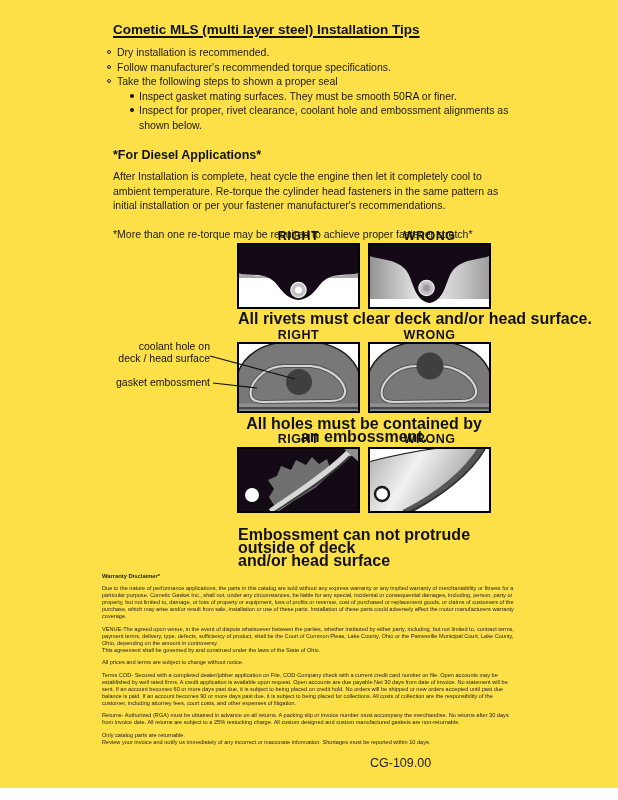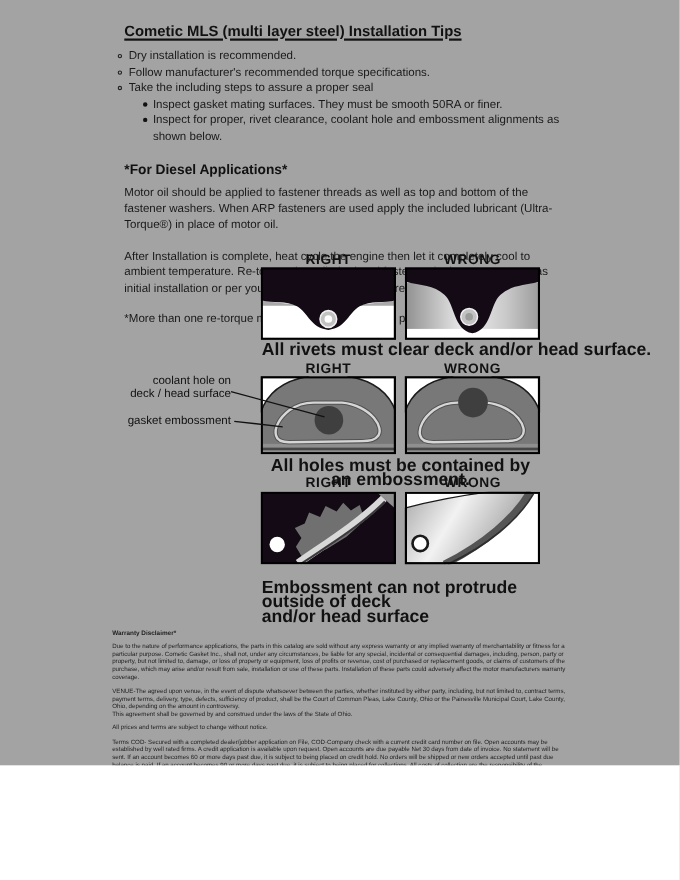--- a/index.html
+++ b/index.html
@@ -1,18 +1,18 @@
 <!DOCTYPE html>
 <html><head>
 <meta charset="utf-8">
 <style>
   * { margin:0; padding:0; box-sizing:border-box; }
   html,body { background:#ffffff; }
   .page {
-    position:relative; width:618px; height:696px; background:#a3a3a3;
+    position:relative; width:618px; height:788px; background:#fde047;
     font-family:"Liberation Sans", sans-serif; color:#1a1a1a; overflow:hidden;
   }
   
   .top { position:absolute; left:100px; top:20px; width:440px; }
   .title {
     display:inline-block; margin:0 0 8px 13px; font-size:13.5px; font-weight:bold; color:#111;
     text-decoration:underline; text-decoration-thickness:1.5px; text-underline-offset:2px;
   }
   .bullets { margin-left:7px; }
   .brow { display:flex; align-items:flex-start; line-height:14.5px; font-size:10.5px; }
@@ -47,34 +47,33 @@
       <div class="brow">
         <span class="m1"></span>
         <span>Dry installation is recommended.</span>
       </div>
       <div class="brow">
         <span class="m1"></span>
         <span>Follow manufacturer's recommended torque specifications.</span>
       </div>
       <div class="brow">
         <span class="m1"></span>
-        <span>Take the including steps to assure a proper seal</span>
+        <span>Take the following steps to shown a proper seal</span>
       </div>
       <div class="brow sub">
         <span class="m2"></span>
         <span>Inspect gasket mating surfaces.  They must be smooth 50RA or finer.</span>
       </div>
       <div class="brow sub">
         <span class="m2"></span>
         <span>Inspect for proper, rivet clearance, coolant hole and embossment alignments as shown below.</span>
       </div>
     </div>
 
     <h2 class="sect">*For Diesel Applications*</h2>
-    <p class="para">Motor oil should be applied to fastener threads as well as top and bottom of the fastener washers. When ARP fasteners are used apply the included lubricant (Ultra-Torque®) in place of motor oil.</p>
     <p class="para">After Installation is complete, heat cycle the engine then let it completely cool to ambient temperature. Re-torque the cylinder head fasteners in the same pattern as initial installation or per your fastener manufacturer's recommendations.</p>
     <p class="para">*More than one re-torque may be required to achieve proper fastener stretch*</p>
   </div>
 
   <div class="hdr" style="left:237px; top:229px;">RIGHT</div>
   <div class="hdr" style="left:368px; top:229px;">WRONG</div>
 
   <svg class="panel" style="left:237px; top:243px;" width="123" height="66" viewBox="0 0 123 66">
     <rect width="123" height="66" fill="#ffffff"></rect>
     <polygon points="0,30.5 42,35 0,35" fill="#a9a9a9"></polygon>

